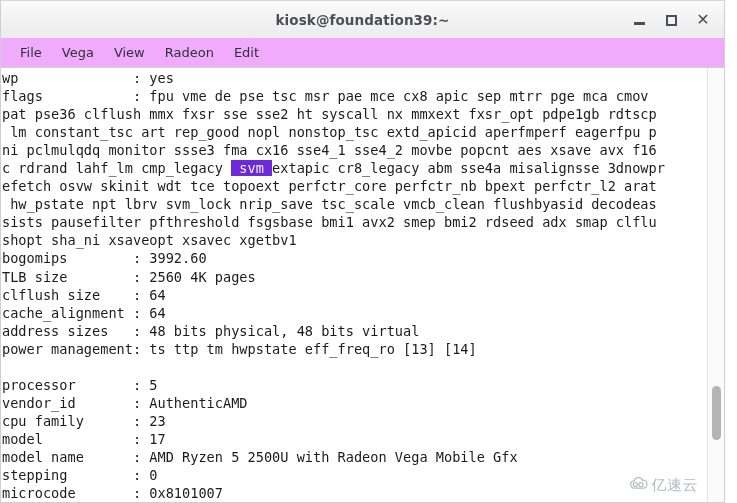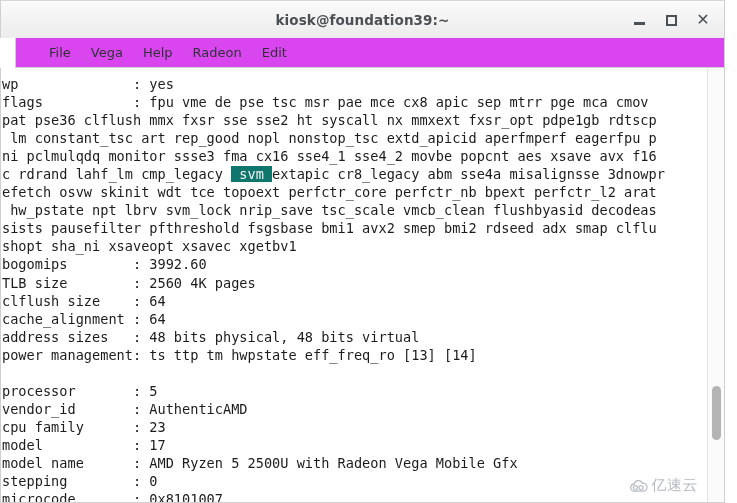--- a/index.html
+++ b/index.html
@@ -82,29 +82,28 @@
     font-size: 16px;
     font-weight: bold;
     color: #4a5055;
     line-height: 1;
   }
 
   
   #menubar {
     height: 30px;
     flex: 0 0 30px;
-    background: #d946ef;
+    background: #f0abfc;
     border-left: 1px solid #cfcfcf;
     border-right: 1px solid #cfcfcf;
     border-bottom: 1px solid #d0d0d0;
     box-sizing: border-box;
     display: flex;
     align-items: center;
-    padding-left: 23px;
-    margin-left: 15px;
+    padding-left: 9px;
   }
   .menu-item {
     font-family: "DejaVu Sans", sans-serif;
     font-size: 13px;
     color: #2f3337;
     padding: 3px 10px;
     cursor: default;
     white-space: nowrap;
     border-radius: 2px;
   }
@@ -124,28 +123,27 @@
   #terminal-text {
     flex: 1 1 auto;
     padding: 1px 0 0 1px;
     font-family: "DejaVu Sans Mono", monospace;
     font-size: 13.6px;
     line-height: 18.05px;
     color: #1c1c1c;
     white-space: pre;
     overflow: hidden;
     letter-spacing: 0px;
-    margin-top: 6px;
   }
   .tline {
     height: 18.05px;
     white-space: pre;
   }
   .hl {
-    background: #0f766e;
+    background: #6d28d9;
     color: #f2f2f2;
   }
 
   
   #scrollbar {
     flex: 0 0 17px;
     width: 17px;
     background: #fbfbfb;
     border-left: 1px solid #e3e3e3;
     box-sizing: border-box;
@@ -165,21 +163,20 @@
     background: #b4b4b4;
     border-radius: 5px;
   }
 
   
   #watermark {
     position: absolute;
     right: 26px;
     bottom: 7px;
     display: flex;
-    align-items: center;
     gap: 3px;
     opacity: 0.75;
     pointer-events: none;
   }
   #watermark .wm-text {
     font-family: "DejaVu Sans", sans-serif;
     font-size: 15px;
     color: #9aa3ad;
     letter-spacing: 0.5px;
   }
@@ -201,21 +198,21 @@
       </div>
       <div class="win-btn">
         <span class="glyph-close">✕</span>
       </div>
     </div>
   </div>
 
   <div id="menubar">
     <div class="menu-item">File</div>
     <div class="menu-item">Vega</div>
-    <div class="menu-item">Help</div>
+    <div class="menu-item">View</div>
     <div class="menu-item">Radeon</div>
     <div class="menu-item">Edit</div>
   </div>
 
   <div id="terminal-area">
     <div id="terminal-text"><div class="tline"><span>wp              : yes</span></div><div class="tline"><span>flags           : fpu vme de pse tsc msr pae mce cx8 apic sep mtrr pge mca cmov</span></div><div class="tline"><span>pat pse36 clflush mmx fxsr sse sse2 ht syscall nx mmxext fxsr_opt pdpe1gb rdtscp</span></div><div class="tline"><span> lm constant_tsc art rep_good nopl nonstop_tsc extd_apicid aperfmperf eagerfpu p</span></div><div class="tline"><span>ni pclmulqdq monitor ssse3 fma cx16 sse4_1 sse4_2 movbe popcnt aes xsave avx f16</span></div><div class="tline"><span>c rdrand lahf_lm cmp_legacy </span><span class="hl"> svm </span><span>extapic cr8_legacy abm sse4a misalignsse 3dnowpr</span></div><div class="tline"><span>efetch osvw skinit wdt tce topoext perfctr_core perfctr_nb bpext perfctr_l2 arat</span></div><div class="tline"><span> hw_pstate npt lbrv svm_lock nrip_save tsc_scale vmcb_clean flushbyasid decodeas</span></div><div class="tline"><span>sists pausefilter pfthreshold fsgsbase bmi1 avx2 smep bmi2 rdseed adx smap clflu</span></div><div class="tline"><span>shopt sha_ni xsaveopt xsavec xgetbv1</span></div><div class="tline"><span>bogomips        : 3992.60</span></div><div class="tline"><span>TLB size        : 2560 4K pages</span></div><div class="tline"><span>clflush size    : 64</span></div><div class="tline"><span>cache_alignment : 64</span></div><div class="tline"><span>address sizes   : 48 bits physical, 48 bits virtual</span></div><div class="tline"><span>power management: ts ttp tm hwpstate eff_freq_ro [13] [14]</span></div><div class="tline"><span></span></div><div class="tline"><span>processor       : 5</span></div><div class="tline"><span>vendor_id       : AuthenticAMD</span></div><div class="tline"><span>cpu family      : 23</span></div><div class="tline"><span>model           : 17</span></div><div class="tline"><span>model name      : AMD Ryzen 5 2500U with Radeon Vega Mobile Gfx</span></div><div class="tline"><span>stepping        : 0</span></div><div class="tline"><span>microcode       : 0x8101007</span></div></div>
 
     <div id="scrollbar">
       <div id="scroll-trough"></div>
       <div id="scroll-thumb" style="top: 318px; height: 54px;"></div>

